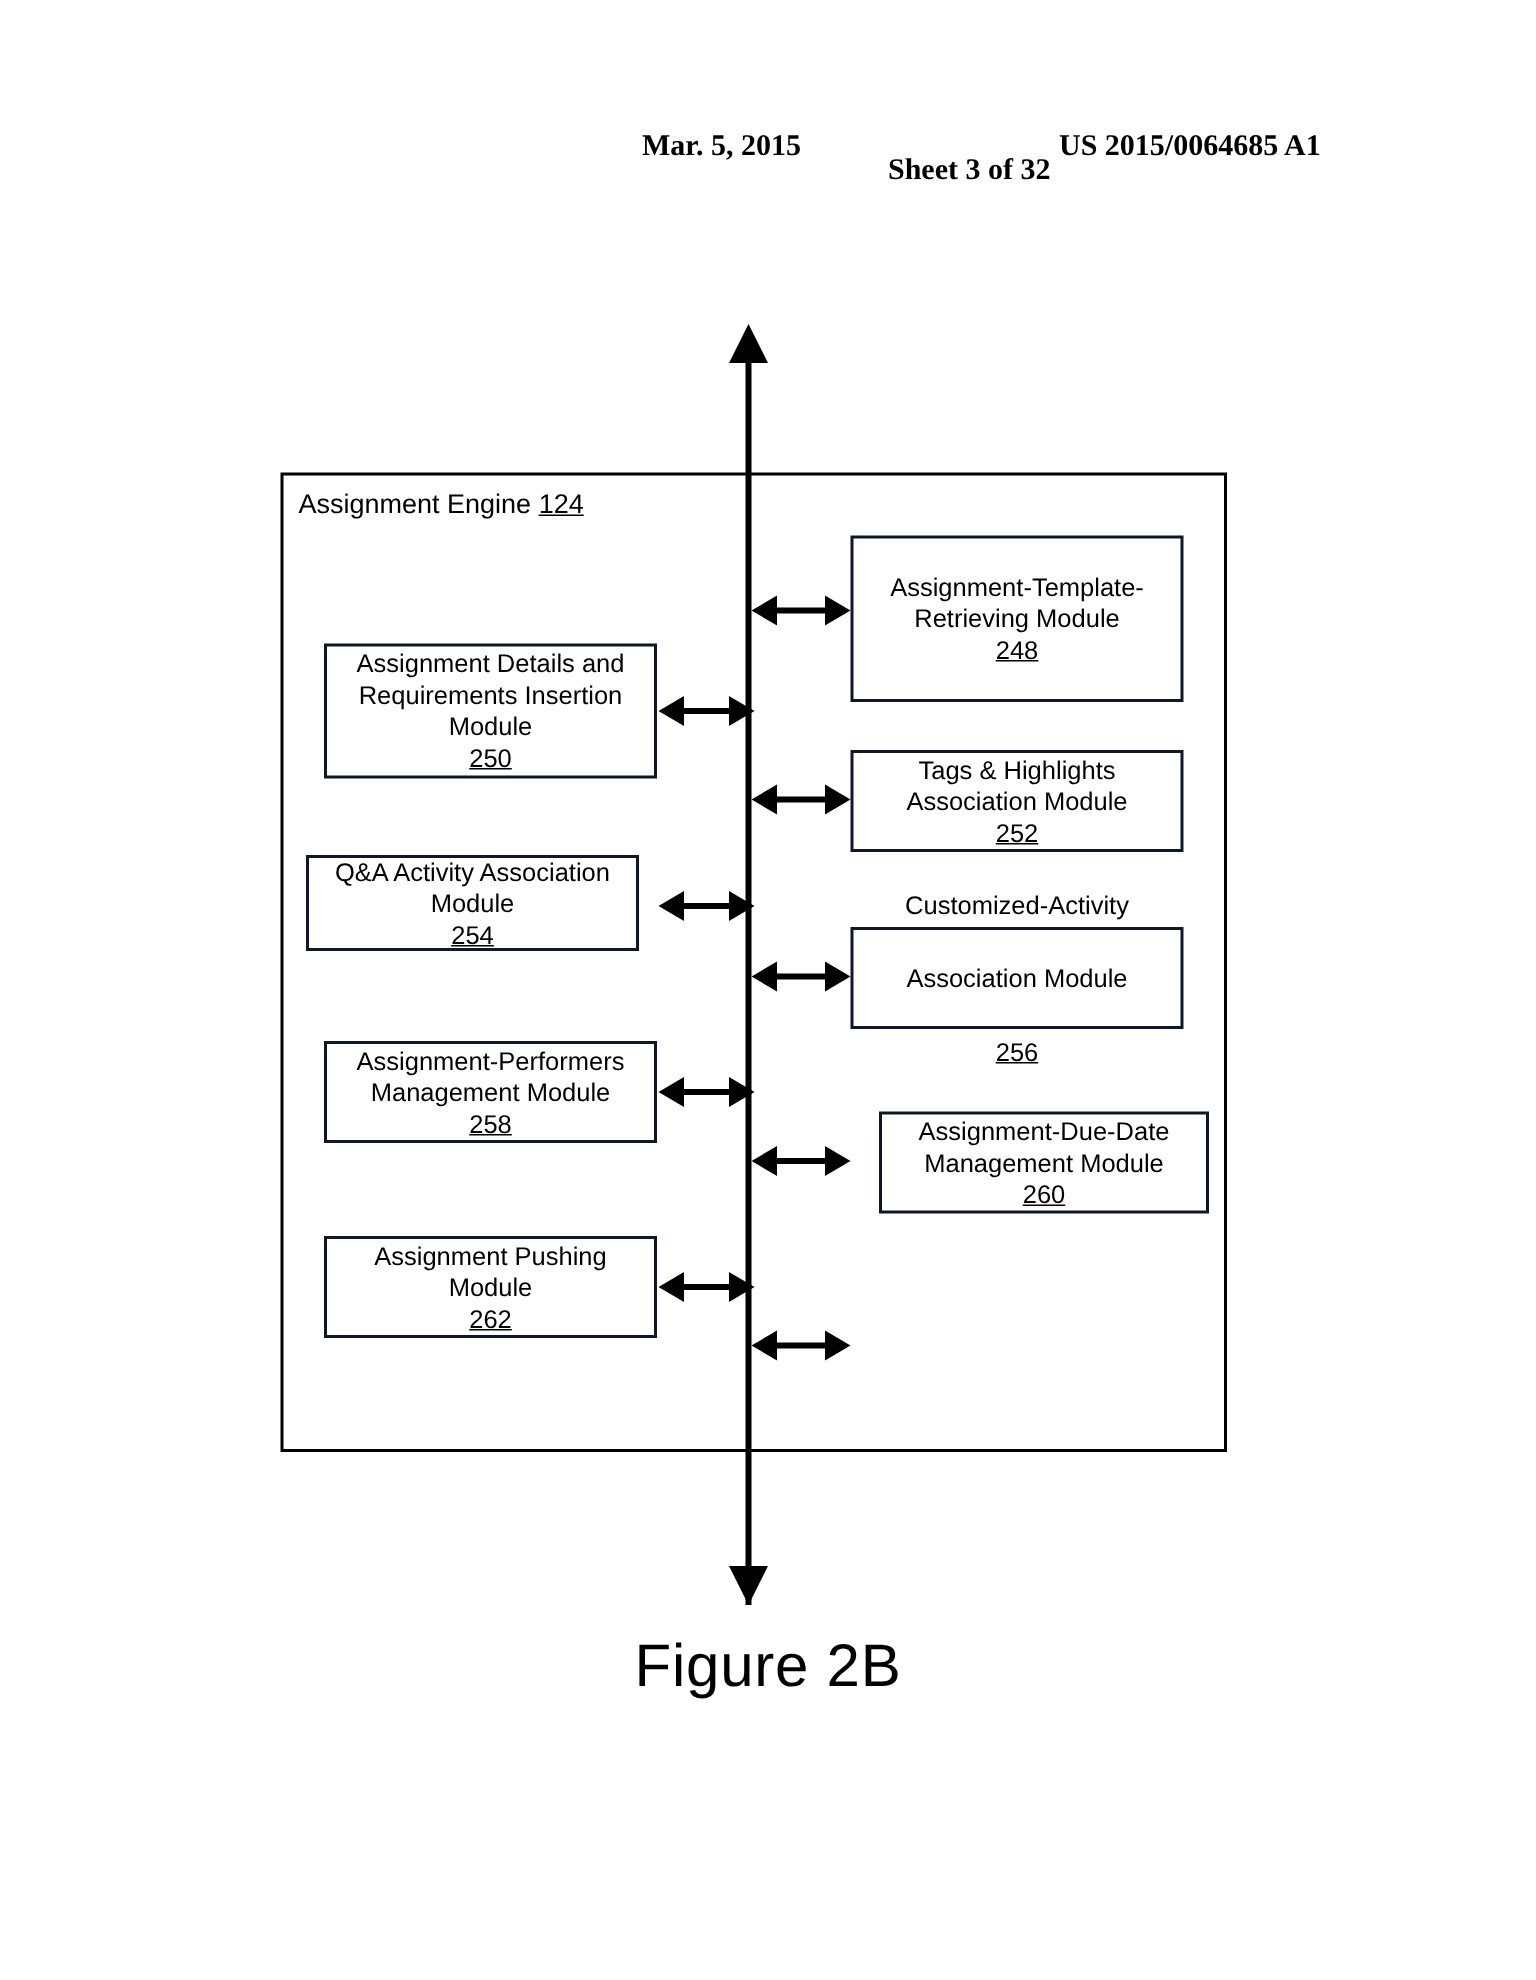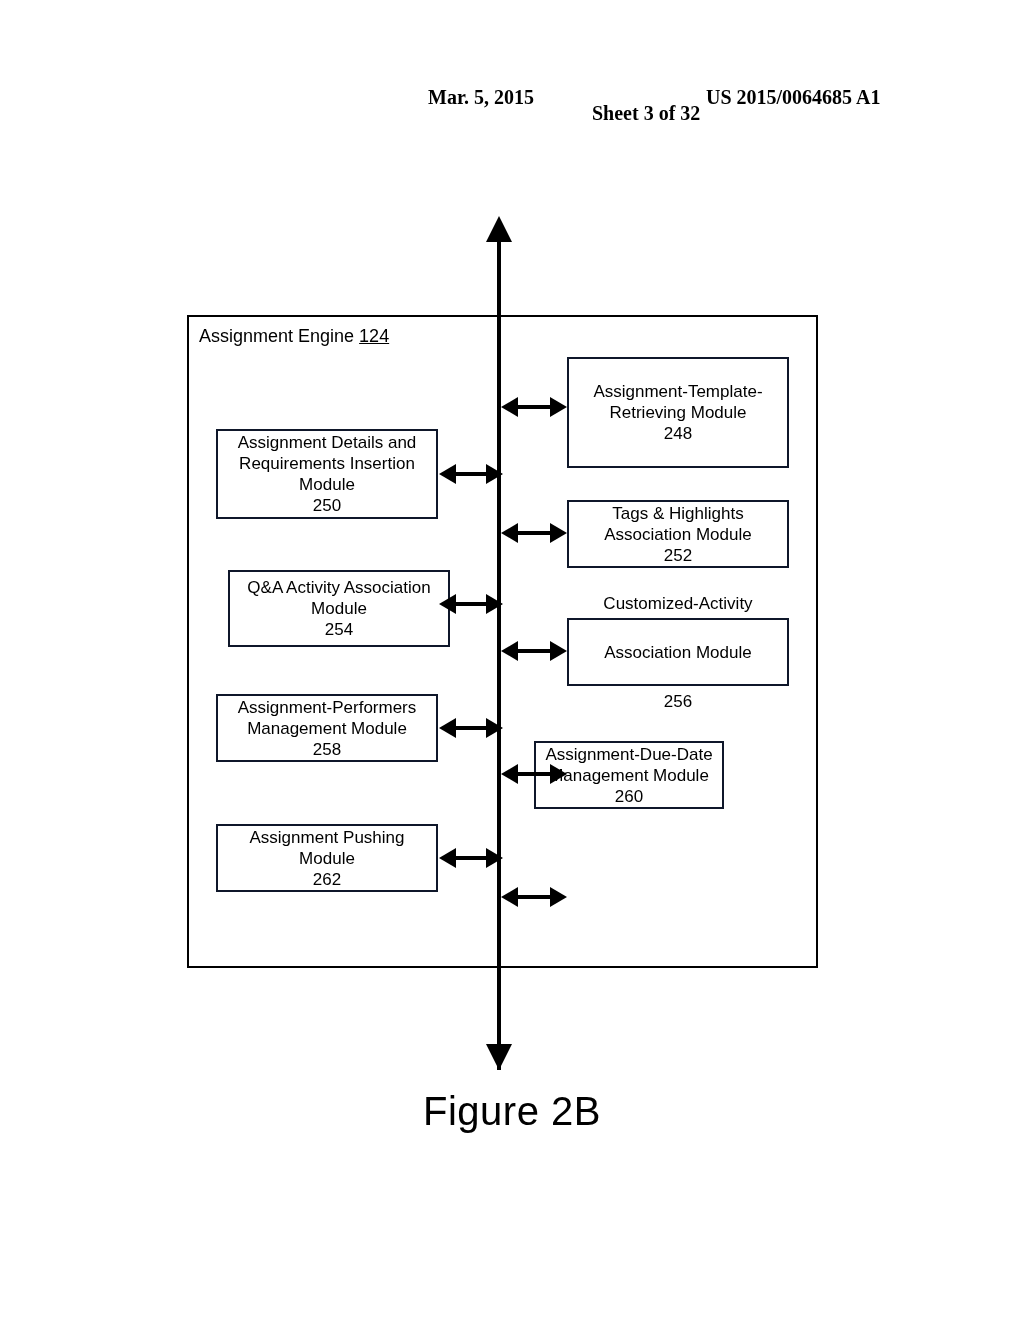--- a/index.html
+++ b/index.html
@@ -105,21 +105,21 @@
     display: flex;
     flex-direction: column;
     align-items: center;
     justify-content: center;
     font-size: 17px;
     line-height: 21px;
     text-align: center;
     padding: 4px 6px;
   }
   .module .mline { display: block; white-space: nowrap; }
-  .module .mref  { display: block; }
+  .module .mref  { display: block; text-decoration: underline; }
 
   
   .connector {
     position: absolute;
     height: 4px;
     background: #000000;
   }
   .connector::before,
   .connector::after {
     content: "";
@@ -182,35 +182,35 @@
     <span class="mline">Association Module</span>
     <span class="mref">252</span>
   </div>
 
   <div class="module" style="left:567px; top:618px; width:222px; height:68px;gap:28px;">
     <span class="mline">Customized-Activity</span>
     <span class="mline">Association Module</span>
     <span class="mref">256</span>
   </div>
 
-  <div class="module" style="left:534px; top:741px; width:190px; height:68px;">
+  <div class="module" style="left:586px; top:741px; width:220px; height:68px;">
     <span class="mline">Assignment-Due-Date</span>
     <span class="mline">Management Module</span>
     <span class="mref">260</span>
   </div>
 
 
   <div class="module" style="left:216px; top:429px; width:222px; height:90px;">
     <span class="mline">Assignment Details and</span>
     <span class="mline">Requirements Insertion</span>
     <span class="mline">Module</span>
     <span class="mref">250</span>
   </div>
 
-  <div class="module" style="left:228px; top:570px; width:222px; height:77px;">
+  <div class="module" style="left:204px; top:570px; width:222px; height:64px;">
     <span class="mline">Q&amp;A Activity Association</span>
     <span class="mline">Module</span>
     <span class="mref">254</span>
   </div>
 
   <div class="module" style="left:216px; top:694px; width:222px; height:68px;">
     <span class="mline">Assignment-Performers</span>
     <span class="mline">Management Module</span>
     <span class="mref">258</span>
   </div>

